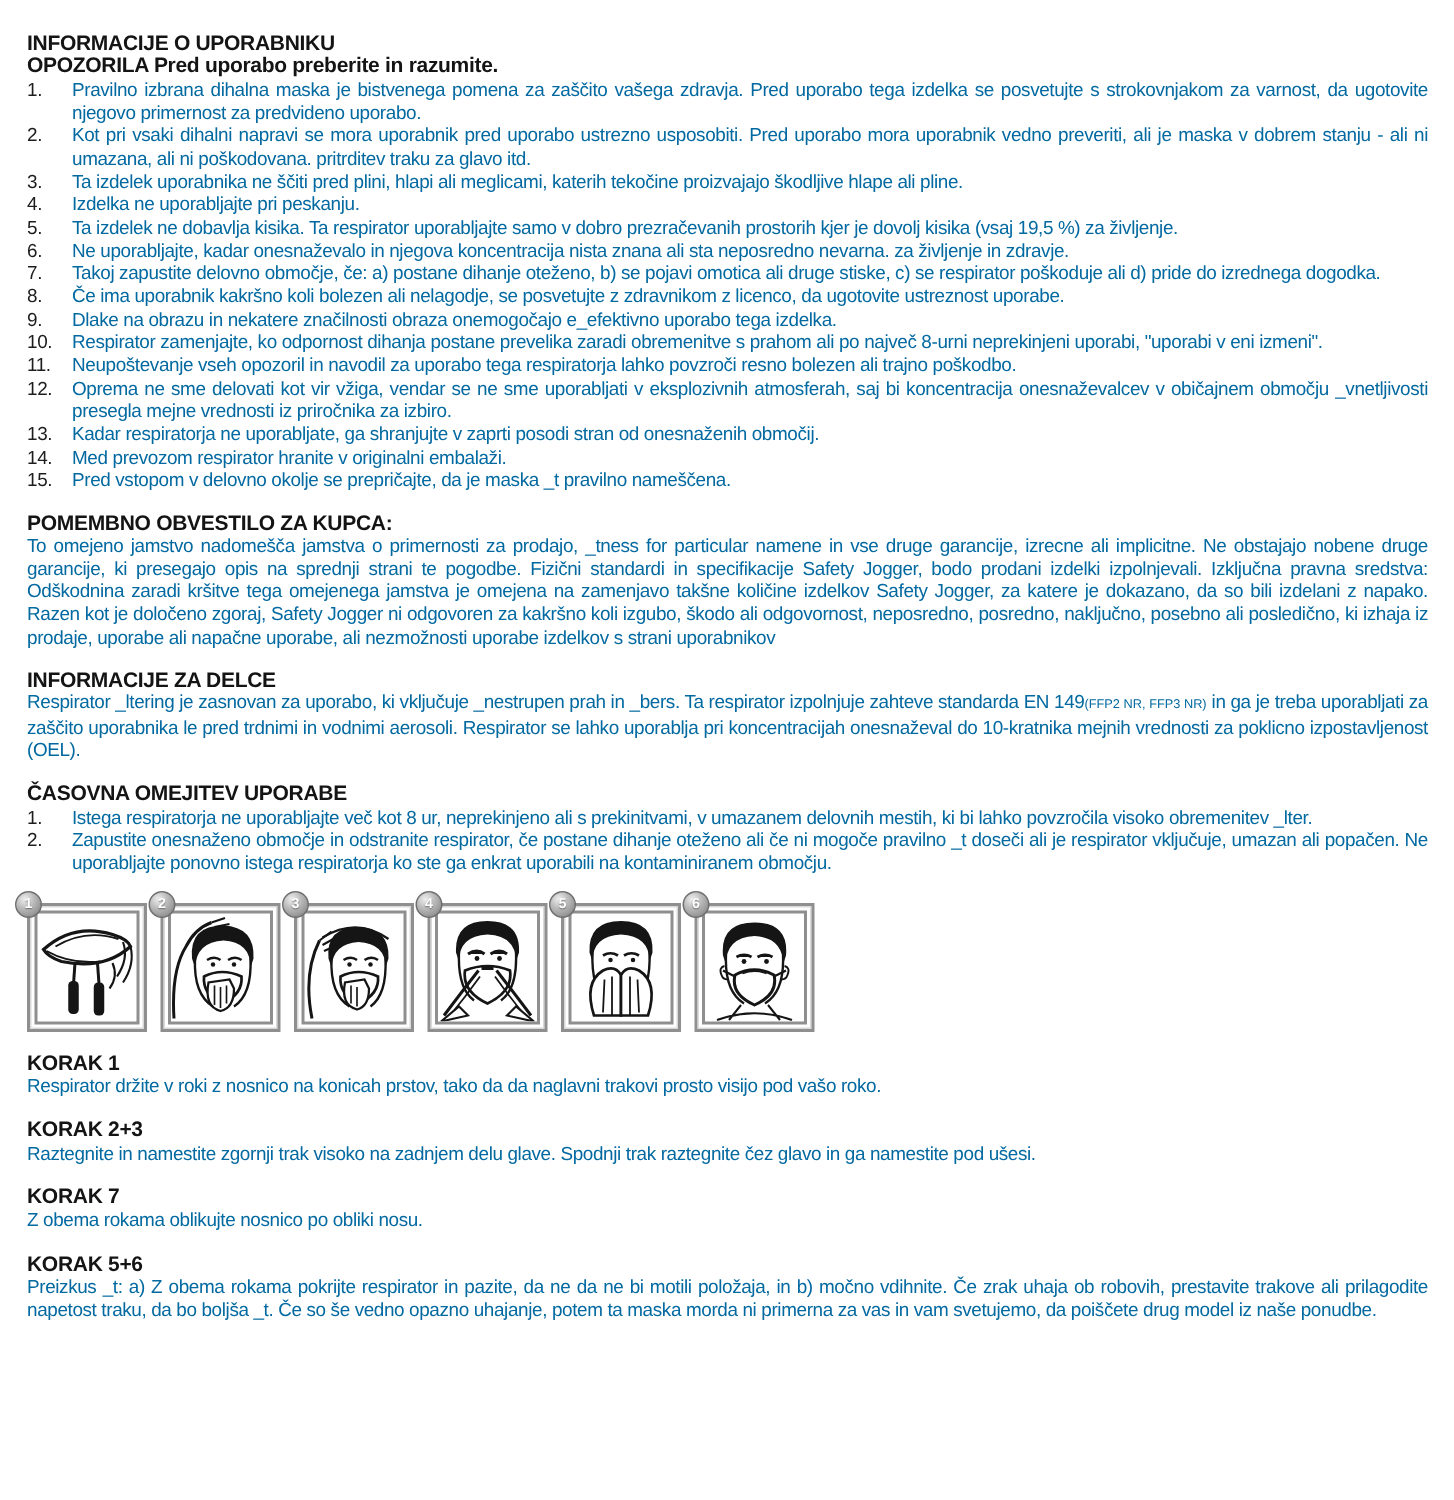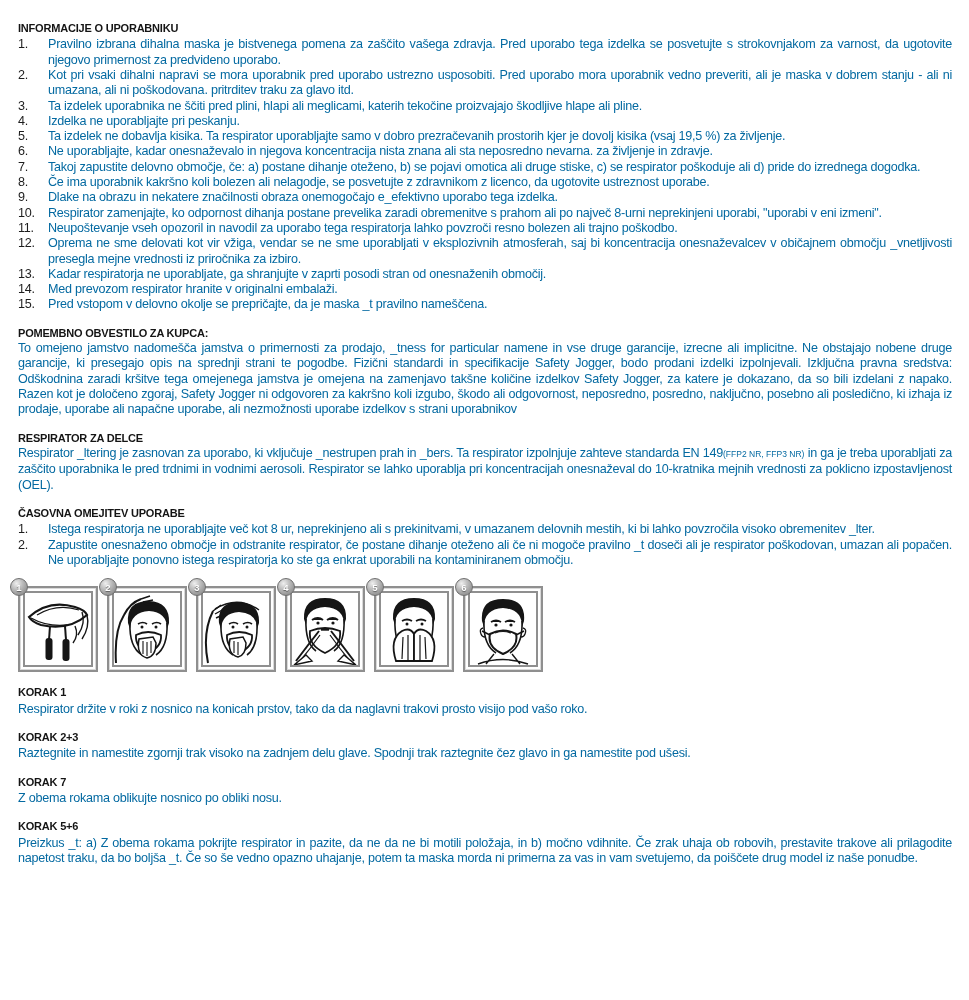--- a/index.html
+++ b/index.html
@@ -6,21 +6,21 @@
   html,body { background:#ffffff; }
   body {
     width:969px; height:1000px; overflow:hidden;
     font-family:"Liberation Sans", sans-serif;
     color:#1c1c1c;
     -webkit-font-smoothing:antialiased;
   }
   .page { padding:21px 17px 0 18px; }
 
   .h {
-    font-weight:700; font-size:11px; line-height:15.4px;
+    font-weight:700; font-size:14px; line-height:15.4px;
     letter-spacing:-0.2px; color:#141414;
   }
   .body-text {
     font-size:12.6px; line-height:15.3px; letter-spacing:-0.25px;
     text-align:justify; color:#0369a1;
   }
   .sec { margin-top:13px; }
 
   
   .nlist { margin-top:1px; }
@@ -60,20 +60,21 @@
   .korak { margin-top:13px; }
   .korak .body-text { margin-top:1px; }
 </style>
 </head>
 <body>
 
 <div class="page">
 
   <div>
     <div class="h">INFORMACIJE O UPORABNIKU</div>
+    <div class="h">OPOZORILA Pred uporabo preberite in razumite.</div>
     <div class="nlist">
       <div class="li">
           <span class="num">1.</span>
           <span class="txt body-text">Pravilno izbrana dihalna maska je bistvenega pomena za zaščito vašega zdravja. Pred uporabo tega izdelka se posvetujte s strokovnjakom za varnost, da ugotovite njegovo primernost za predvideno uporabo.</span>
         </div>
       <div class="li">
           <span class="num">2.</span>
           <span class="txt body-text">Kot pri vsaki dihalni napravi se mora uporabnik pred uporabo ustrezno usposobiti. Pred uporabo mora uporabnik vedno preveriti, ali je maska v dobrem stanju - ali ni umazana, ali ni poškodovana. pritrditev traku za glavo itd.</span>
         </div>
       <div class="li">
@@ -130,34 +131,34 @@
         </div>
     </div>
   </div>
 
   <div class="sec">
     <div class="h">POMEMBNO OBVESTILO ZA KUPCA:</div>
     <div class="body-text">To omejeno jamstvo nadomešča jamstva o primernosti za prodajo, _tness for particular namene in vse druge garancije, izrecne ali implicitne. Ne obstajajo nobene druge garancije, ki presegajo opis na sprednji strani te pogodbe. Fizični standardi in specifikacije Safety Jogger, bodo prodani izdelki izpolnjevali. Izključna pravna sredstva: Odškodnina zaradi kršitve tega omejenega jamstva je omejena na zamenjavo takšne količine izdelkov Safety Jogger, za katere je dokazano, da so bili izdelani z napako. Razen kot je določeno zgoraj, Safety Jogger ni odgovoren za kakršno koli izgubo, škodo ali odgovornost, neposredno, posredno, naključno, posebno ali posledično, ki izhaja iz prodaje, uporabe ali napačne uporabe, ali nezmožnosti uporabe izdelkov s strani uporabnikov</div>
   </div>
 
   <div class="sec">
-    <div class="h">RESPIRATOR ZA DELCE</div>
+    <div class="h">INFORMACIJE ZA DELCE</div>
     <div class="body-text"><span>Respirator _ltering je zasnovan za uporabo, ki vključuje _nestrupen prah in _bers. Ta respirator izpolnjuje zahteve standarda EN 149</span><span class="small-inline">(FFP2 NR, FFP3 NR)</span><span> in ga je treba uporabljati za zaščito uporabnika le pred trdnimi in vodnimi aerosoli. Respirator se lahko uporablja pri koncentracijah onesnaževal do 10-kratnika mejnih vrednosti za poklicno izpostavljenost (OEL).</span></div>
   </div>
 
   <div class="sec">
     <div class="h">ČASOVNA OMEJITEV UPORABE</div>
     <div class="nlist">
       <div class="li">
           <span class="num">1.</span>
           <span class="txt body-text">Istega respiratorja ne uporabljajte več kot 8 ur, neprekinjeno ali s prekinitvami, v umazanem delovnih mestih, ki bi lahko povzročila visoko obremenitev _lter.</span>
         </div>
       <div class="li">
           <span class="num">2.</span>
-          <span class="txt body-text">Zapustite onesnaženo območje in odstranite respirator, če postane dihanje oteženo ali če ni mogoče pravilno _t doseči ali je respirator poškodovan, umazan ali popačen. Ne uporabljajte ponovno istega respiratorja ko ste ga enkrat uporabili na kontaminiranem območju.</span>
+          <span class="txt body-text">Zapustite onesnaženo območje in odstranite respirator, če postane dihanje oteženo ali če ni mogoče pravilno _t doseči ali je respirator vključuje, umazan ali popačen. Ne uporabljajte ponovno istega respiratorja ko ste ga enkrat uporabili na kontaminiranem območju.</span>
         </div>
     </div>
   </div>
 
   <div class="fig-row">
 
     <div class="panel">
       <div class="badge">1</div>
       <div class="panel-frame">
           <div class="panel-inner">

